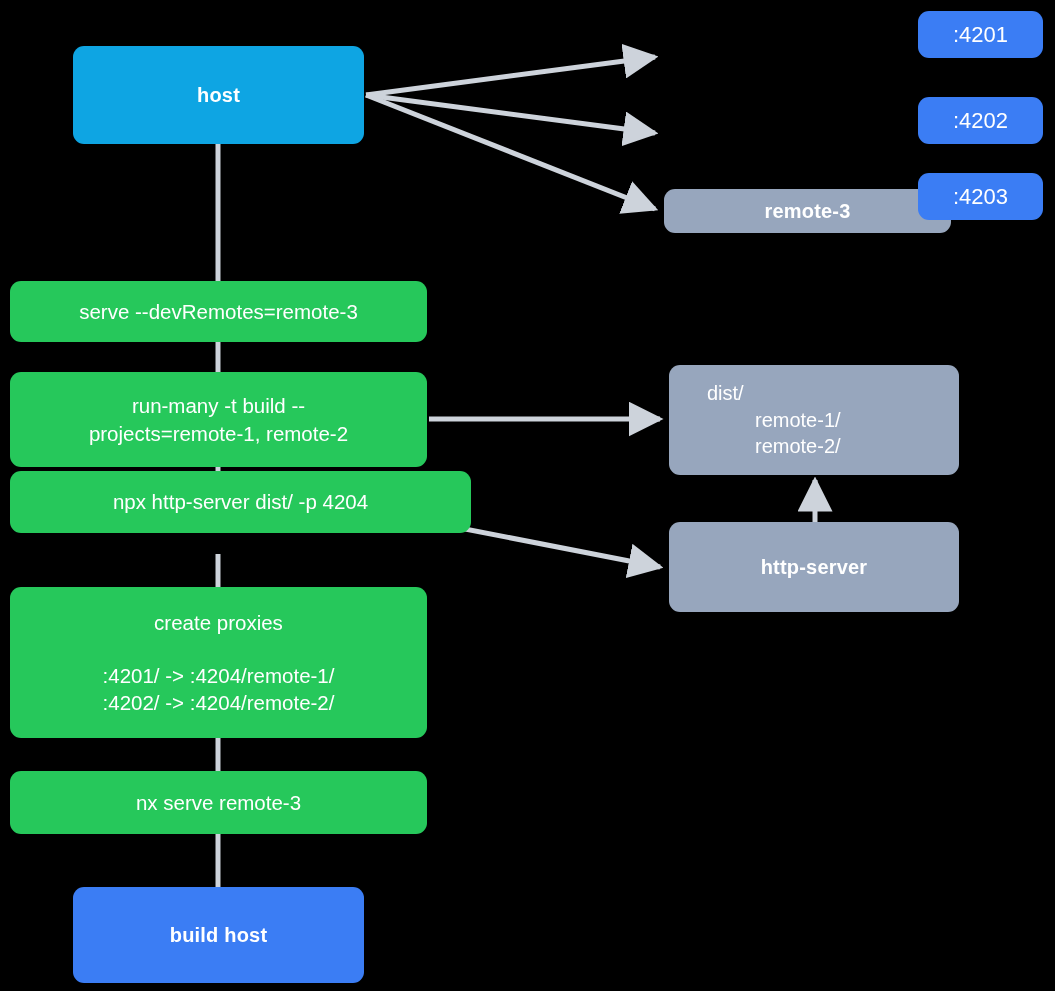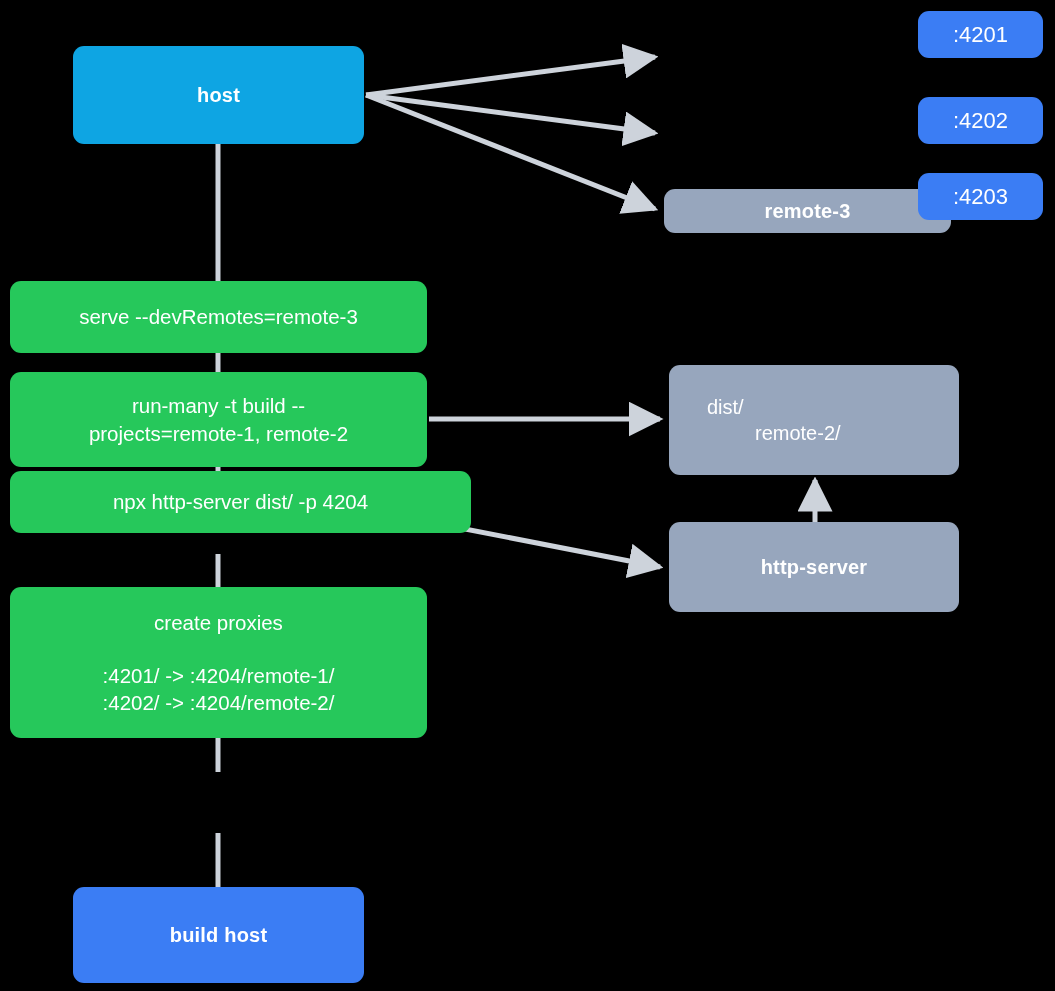--- a/index.html
+++ b/index.html
@@ -153,21 +153,21 @@
     <span>:4202</span>
   </div>
 
   <div class="node node-remote" style="left:664px; top:189px; width:287px; height:44px;">
     <span>remote-3</span>
   </div>
   <div class="port-badge" style="left:918px; top:173px; width:125px; height:47px;">
     <span>:4203</span>
   </div>
 
-  <div class="node node-cmd" style="left:10px; top:281px; width:417px; height:72px;">
+  <div class="node node-cmd" style="left:10px; top:281px; width:417px; height:61px;">
     <span>serve --devRemotes=remote-3</span>
   </div>
 
   <div class="node node-cmd" style="left:10px; top:372px; width:417px; height:95px;">
     <div class="cmd-lines">
       <span class="cmd-line">run-many -t build --</span>
       <span class="cmd-line">projects=remote-1, remote-2</span>
     </div>
   </div>
 
@@ -177,28 +177,32 @@
 
   <div class="node node-cmd" style="left:10px; top:587px; width:417px; height:151px;">
     <div class="cmd-lines">
       <span class="cmd-line">create proxies</span>
       <span class="cmd-gap"></span>
       <span class="cmd-line">:4201/ -&gt; :4204/remote-1/</span>
       <span class="cmd-line">:4202/ -&gt; :4204/remote-2/</span>
     </div>
   </div>
 
+  <div class="node node-cmd" style="left:10px; top:771px; width:417px; height:63px;">
+    <span>nx serve remote-3</span>
+  </div>
 
   <div class="node node-served" style="left:73px; top:887px; width:291px; height:96px;">
     <span>build host</span>
   </div>
 
   <div class="node node-gray" style="left:669px; top:365px; width:290px; height:110px; justify-content:center;">
     <div class="dist-block">
       <span class="dist-line-1">dist/</span>
+      <span class="dist-line-2">remote-1/</span>
       <span class="dist-line-3">remote-2/</span>
     </div>
   </div>
 
   <div class="node node-remote" style="left:669px; top:522px; width:290px; height:90px;">
     <span>http-server</span>
   </div>
 
 </div>
 

